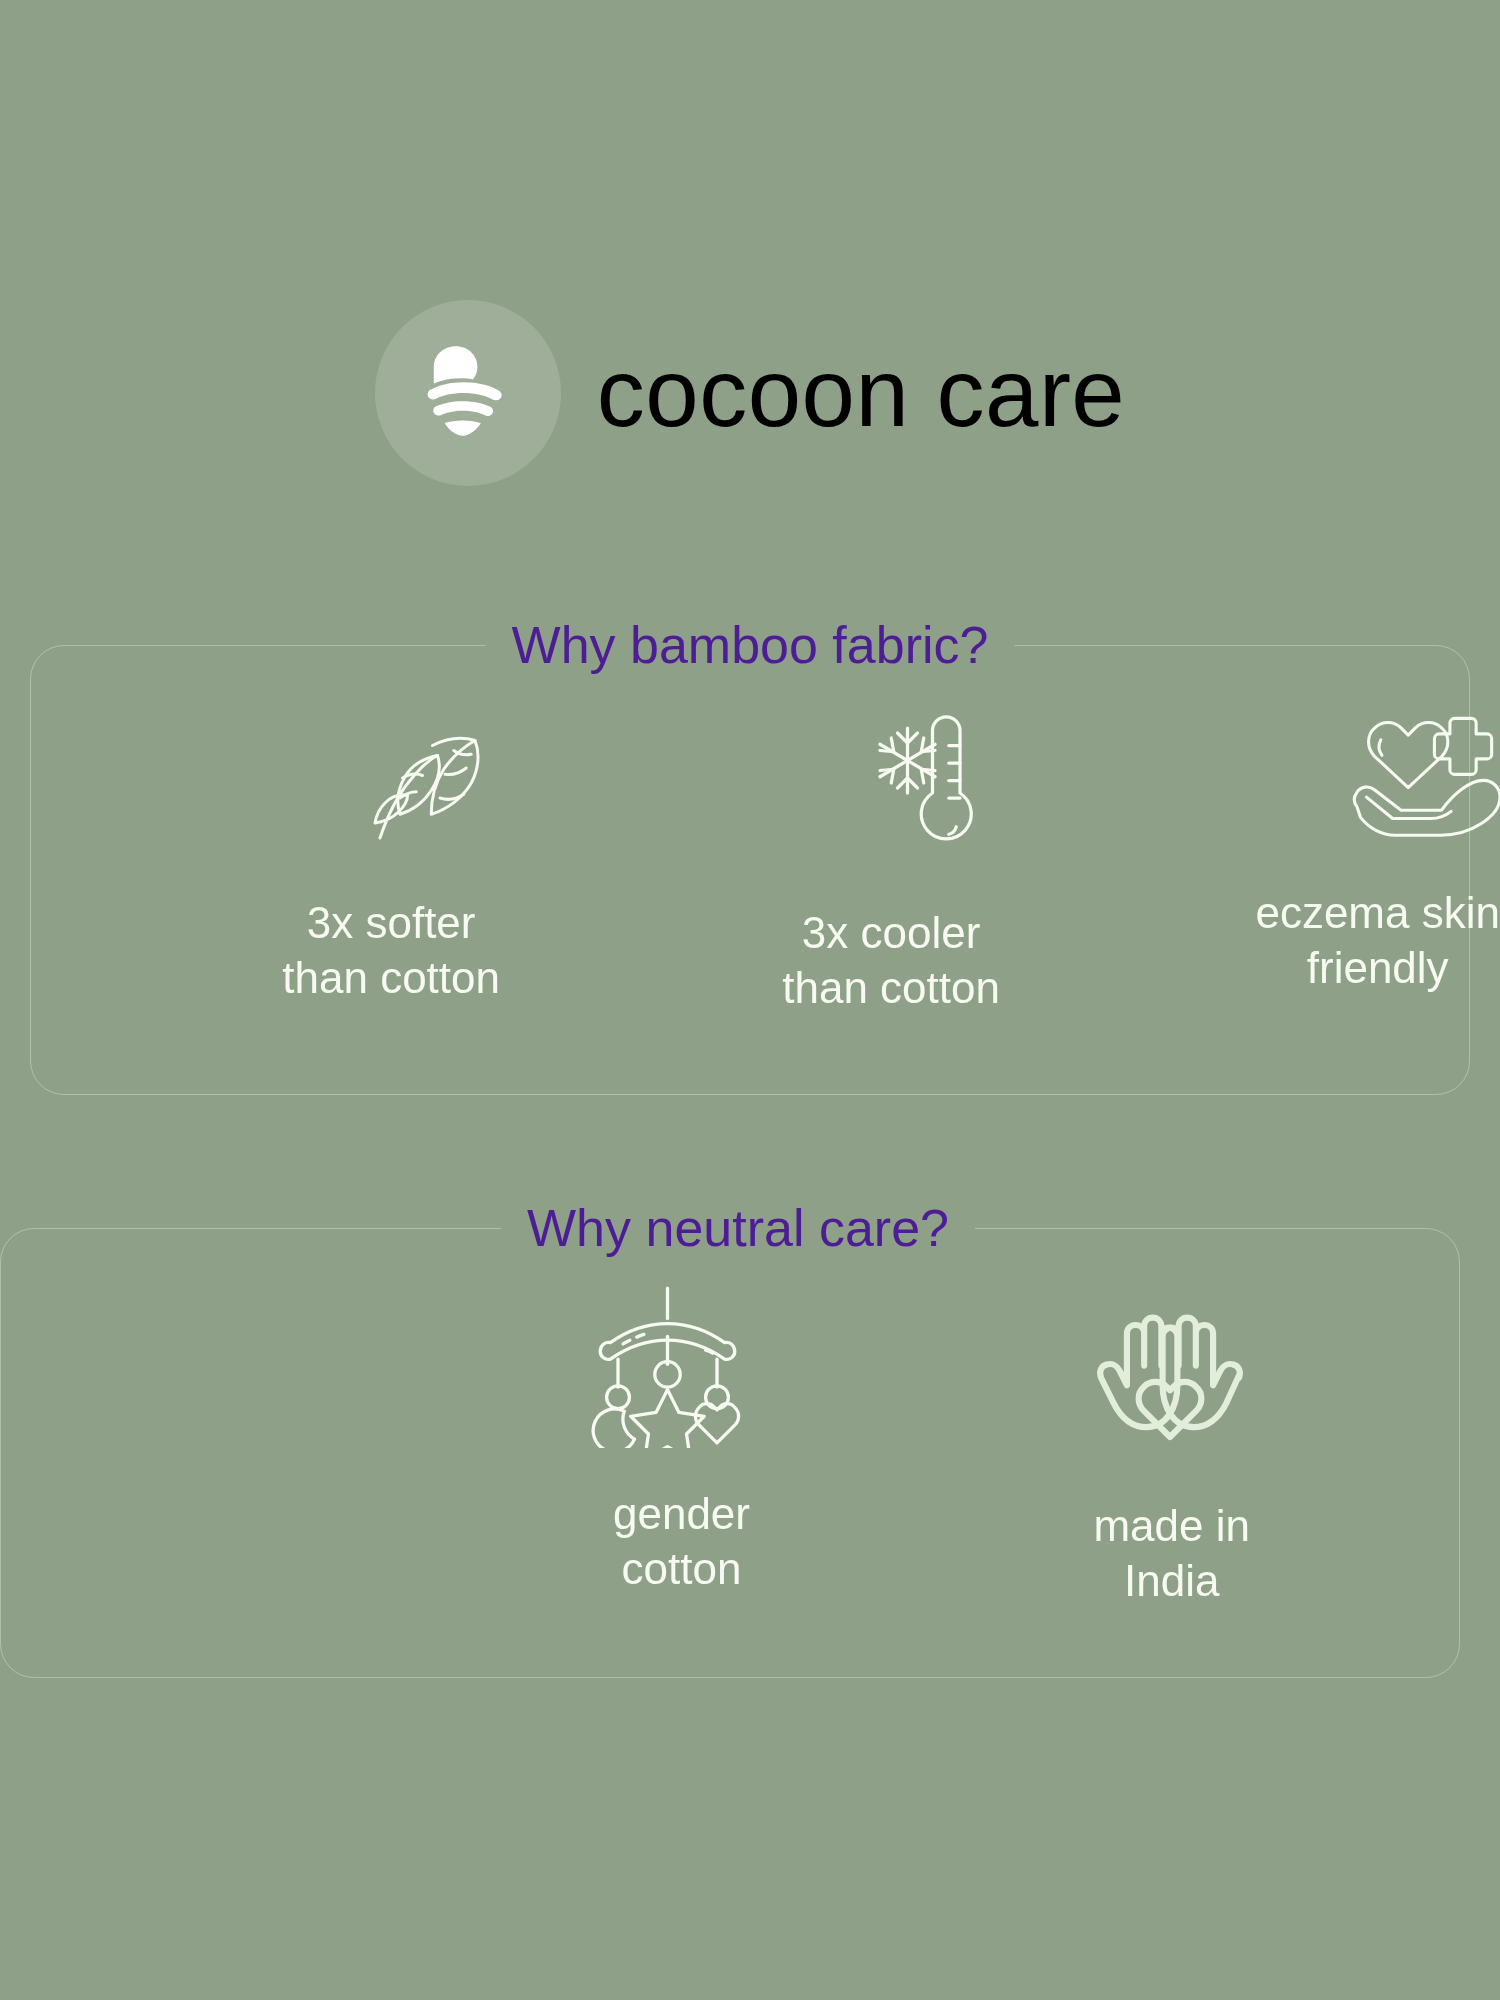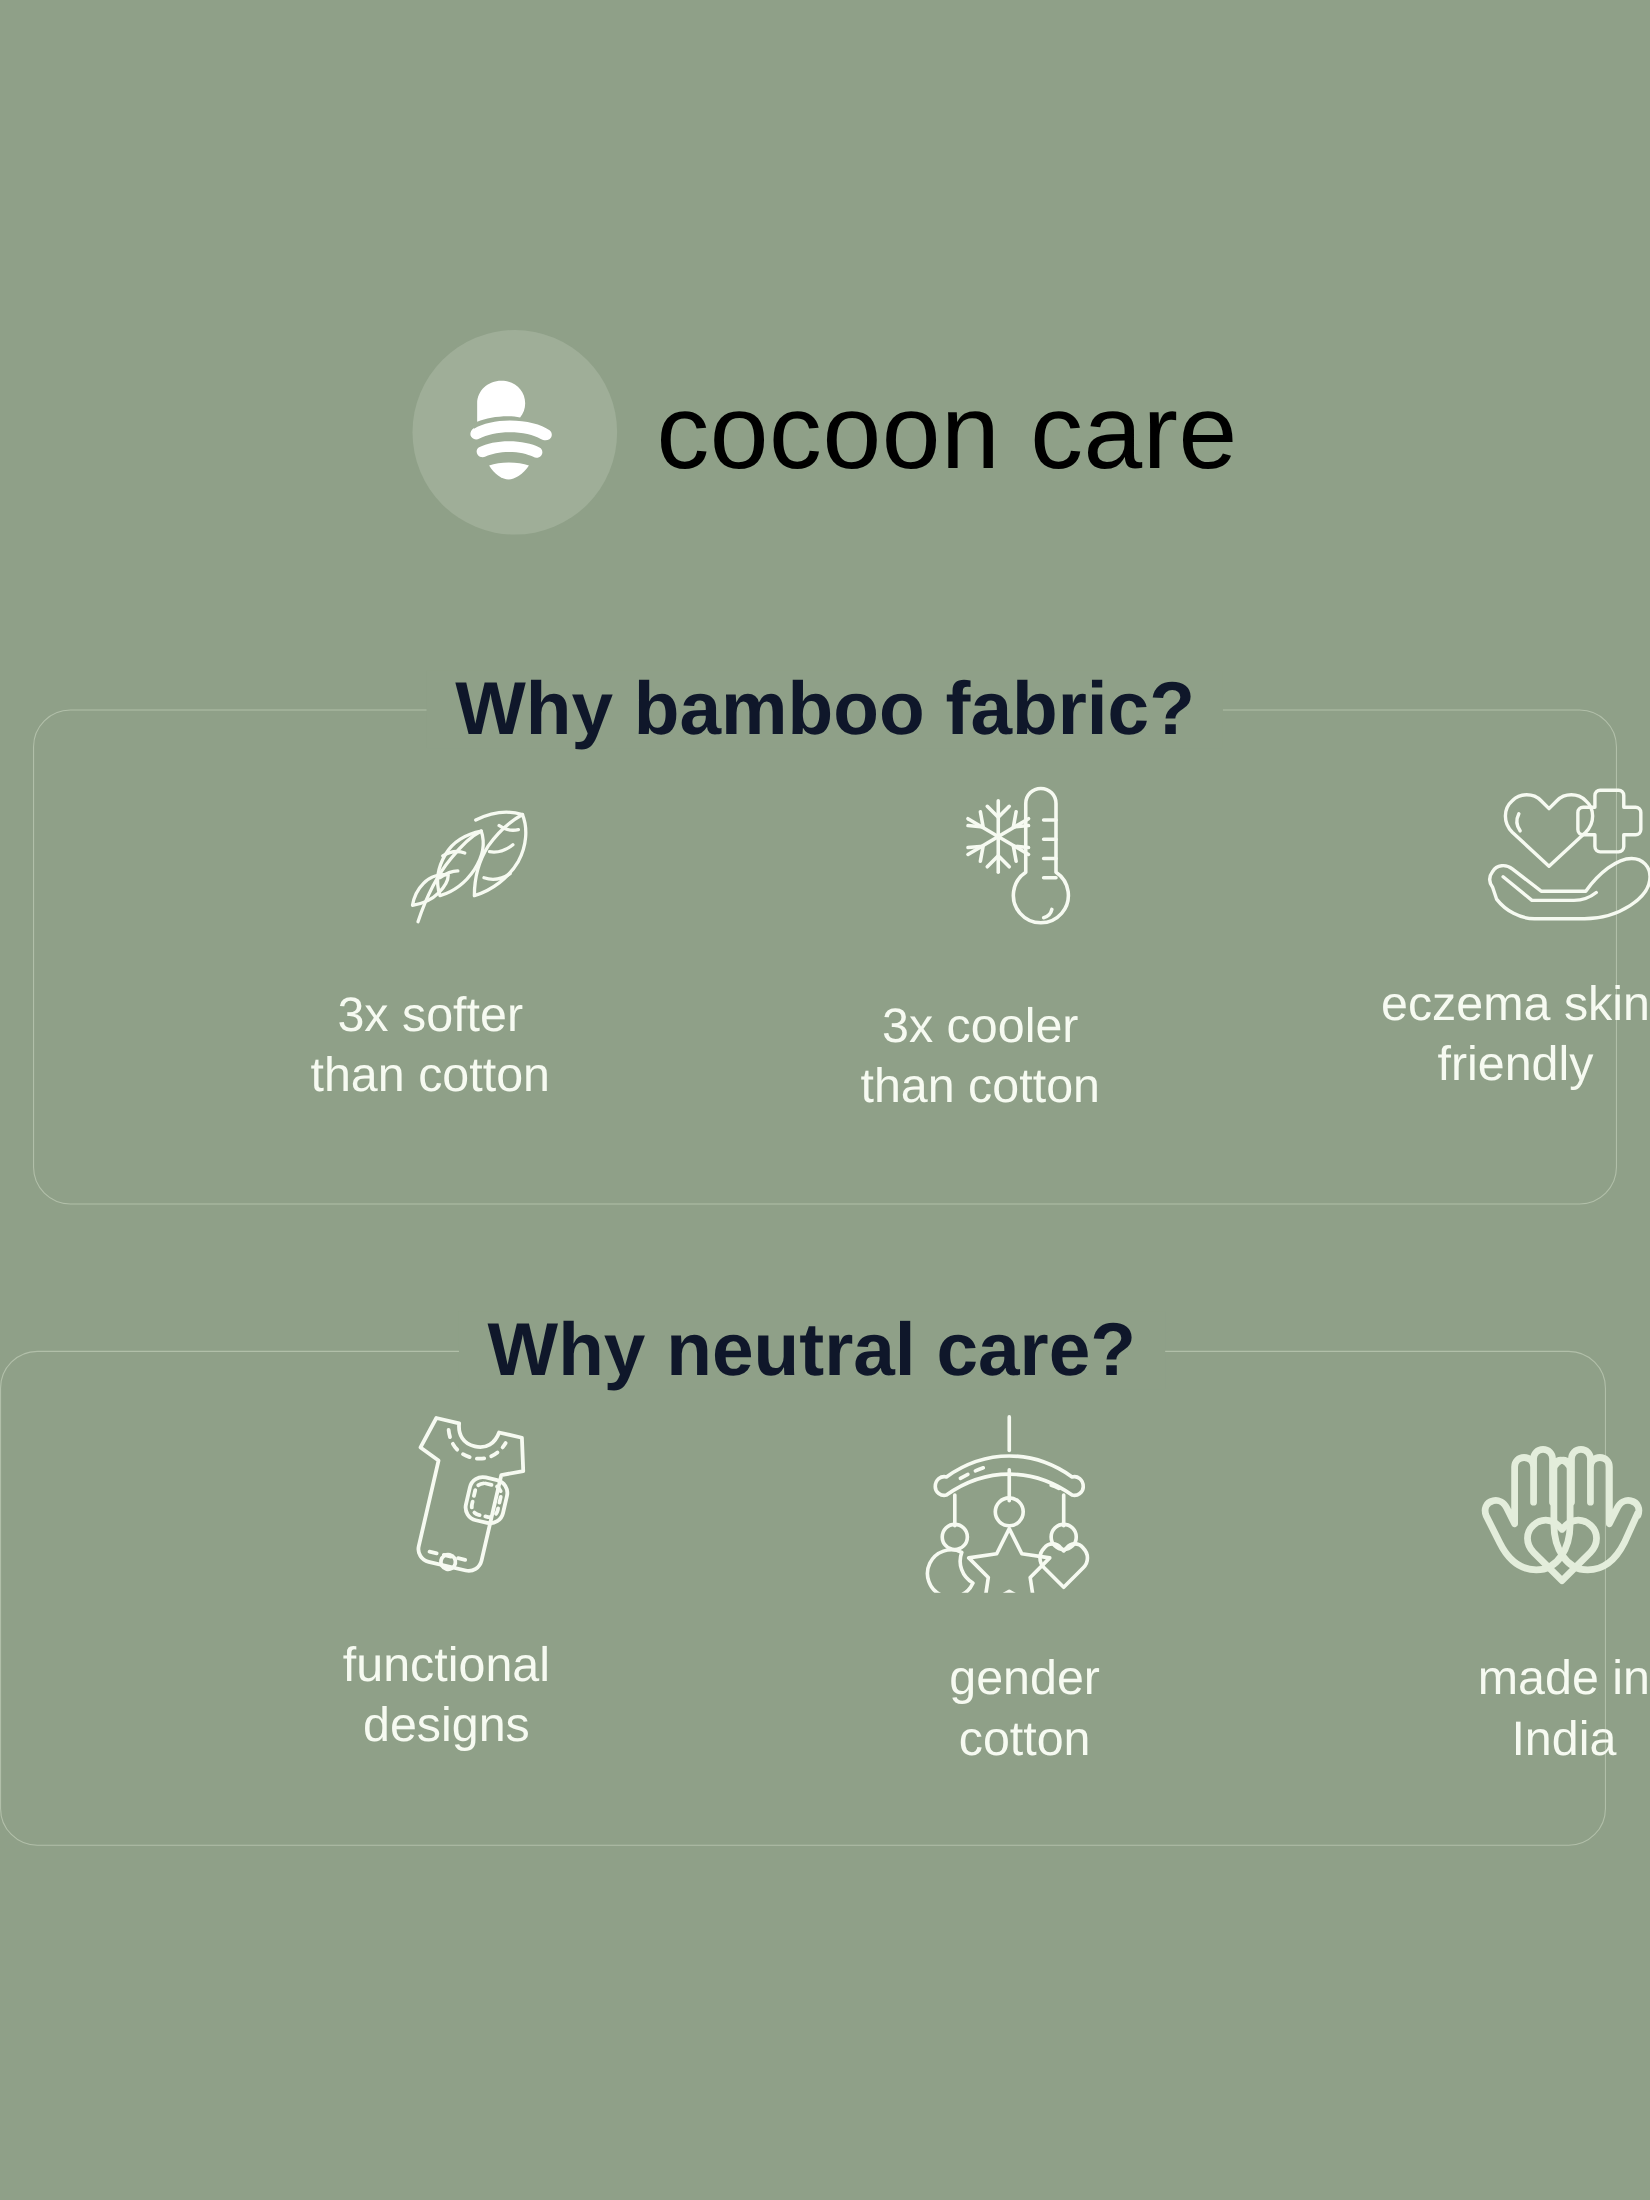--- a/index.html
+++ b/index.html
@@ -33,22 +33,22 @@
   .section{ position:absolute; }
   .card{
     position:absolute;
     border:1.5px solid rgba(233,243,224,.38);
     border-radius:34px;
   }
   .section-title{
     position:absolute; top:0; left:50%; transform:translate(-50%,-50%);
     background:#8FA088;
     padding:0 26px;
-    font-size:68px; font-weight:700; white-space:nowrap;
-    color:#0f172a; line-height:1.05;
+    font-size:52px; font-weight:400; white-space:nowrap;
+    color:#4c1d95; line-height:1.05;
   }
   .features{
     position:absolute; left:0; right:0;
     display:flex; justify-content:center; align-items:flex-start;
   }
   .feature{
     flex:0 0 33.333%;
     display:flex; flex-direction:column; align-items:flex-end;
   }
   .feature-icon{
@@ -168,36 +168,20 @@
   </div>
 
   <div class="section" id="sec-cocoon" style="left:0; top:1228px; width:1500px; height:460px;">
 
     <div class="card"></div>
 
     <div class="section-title" style="left:738px;">Why neutral care?</div>
 
     <div class="features">
 
-      <div class="feature">
-        <div class="feature-icon">
-          <svg width="160" height="165" viewBox="0 0 120 124" fill="none" stroke="#F6FAF1" stroke-width="2.6" stroke-linecap="round" stroke-linejoin="round">
-            <g transform="rotate(13 60 62)">
-              <path d="M30 10h16c1 8 6 13 14 13s13-5 14-13h16l6 22-14 6v60c0 5-4 9-9 9H47c-5 0-9-4-9-9V38l-14-6 6-22z"></path>
-              <path d="M40 16c3 9 10 15 20 15s17-6 20-15" stroke-dasharray="5 5"></path>
-              <path d="M46 100h28" stroke-dasharray="5 5"></path>
-              <rect x="63" y="42" width="26" height="30" rx="9"></rect>
-              <rect x="67" y="46" width="18" height="22" rx="6" stroke-dasharray="4 4"></rect>
-              <circle cx="60" cy="104" r="5"></circle>
-            </g>
-          </svg>
-        </div>
-        <div class="feature-label">functional
-designs</div>
-      </div>
 
       <div class="feature">
         <div class="feature-icon">
           <svg width="165" height="165" viewBox="0 0 130 130" fill="none" stroke="#F6FAF1" stroke-width="2.6" stroke-linecap="round" stroke-linejoin="round">
             <path d="M65 4v24"></path>
             <path d="M12 54c0-5 4-8 8-7 14-10 30-15 45-15s31 5 45 15c4-1 8 2 8 7 0 4-4 7-8 6-14-10-30-15-45-15s-31 5-45 15c-4 1-8-2-8-6z"></path>
             <path d="M30 48c7-4 14-7 21-9" stroke-dasharray="6 6"></path>
             <path d="M95 53c4 1 7 3 10 5" stroke-dasharray="6 6"></path>
 
             <path d="M26 60v22"></path>

